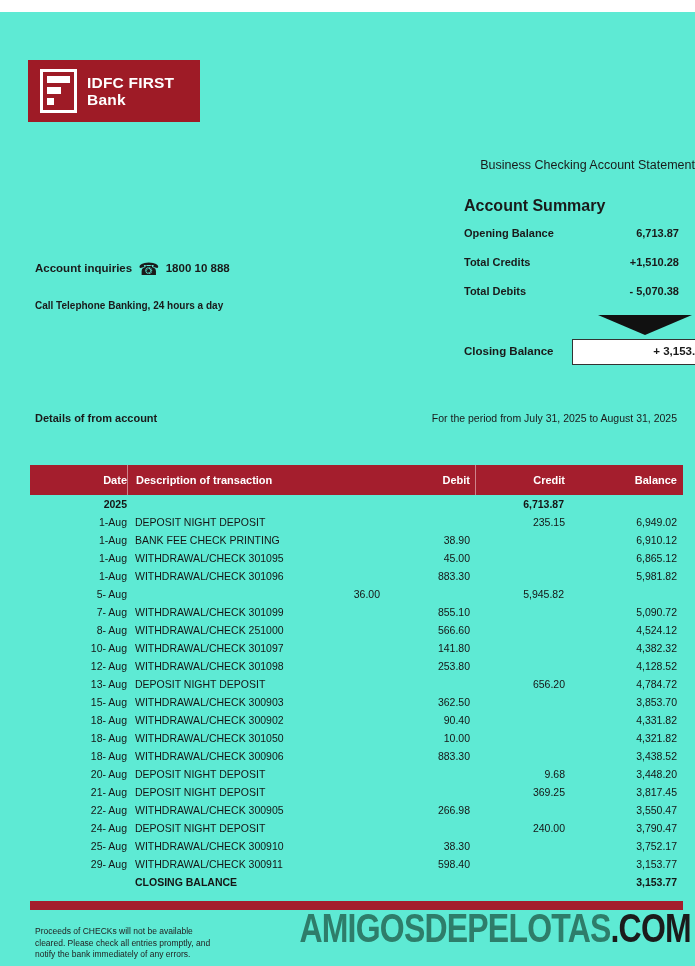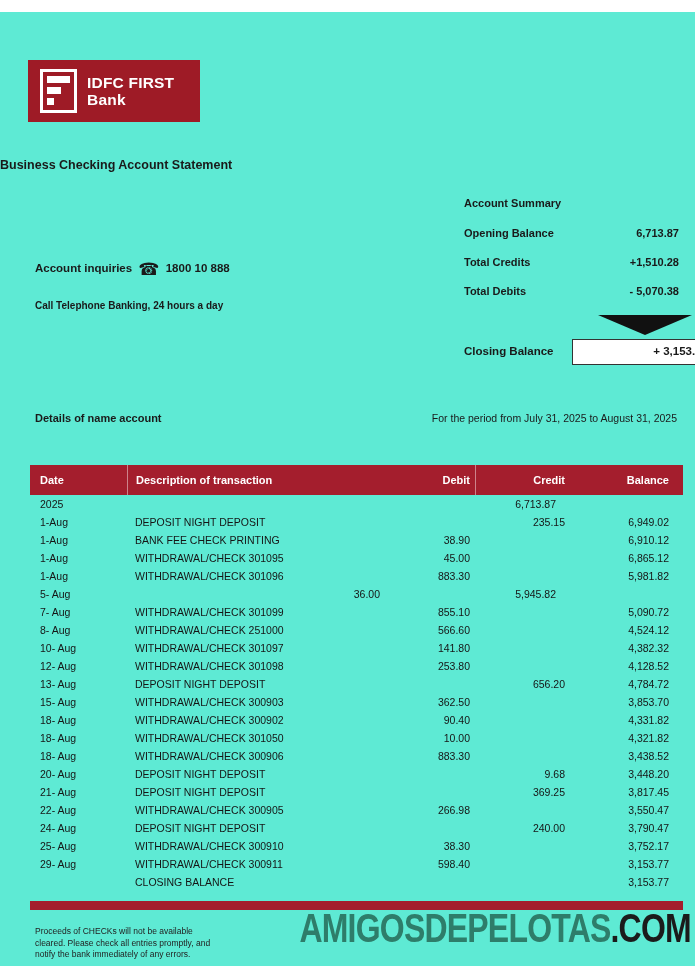--- a/index.html
+++ b/index.html
@@ -11,56 +11,56 @@
   .logo { position:absolute; left:28px; top:48px; width:172px; height:62px; background:#9E1B26;
           display:flex; align-items:center; padding-left:12px; }
   .logo-icon { width:37px; height:44px; border:3px solid #fff; padding:4px 4px; display:flex;
                flex-direction:column; justify-content:flex-start; gap:4px; flex:0 0 auto; }
   .logo-icon .bar1 { height:7px; width:100%; background:#fff; }
   .logo-icon .bar2 { height:7px; width:62%; background:#fff; }
   .logo-icon .bar3 { height:7px; width:7px; background:#fff; }
   .logo-text { color:#fff; font-weight:bold; font-size:15.5px; line-height:17px; margin-left:10px; letter-spacing:0.2px; }
 
   
-  .title { position:absolute; top:146px; left:0; width:100%; text-align:left; font-weight:bold; font-size:12.5px; }
+  .title { position:absolute; top:146px; left:0; width:100%; text-align:right; font-weight:normal; font-size:12.5px; }
 
   
   .company { position:absolute; left:35px; top:178px; font-weight:bold; font-size:11px; line-height:15px; }
   .inquiries { position:absolute; left:35px; top:247px; font-weight:bold; font-size:11.5px; }
   .phone-glyph { font-size:17px; vertical-align:-3px; padding:0 3px; }
   .telebank { position:absolute; left:35px; top:288px; font-weight:bold; font-size:10px; }
 
   
-  .summary-heading { position:absolute; left:464px; top:185px; font-weight:bold; font-size:11px; }
+  .summary-heading { position:absolute; left:464px; top:185px; font-weight:bold; font-size:16px; }
   .summary-rows { position:absolute; left:464px; top:215px; width:215px; }
   .summary-row { display:flex; justify-content:space-between; font-weight:bold; font-size:11px; margin-bottom:17px; }
   .triangle-down { position:absolute; left:598px; top:303px; width:0; height:0;
                    border-left:47px solid transparent; border-right:47px solid transparent; border-top:20px solid #111; }
   .closing-label { position:absolute; left:464px; top:333px; font-weight:bold; font-size:11.5px; }
   .closing-box { position:absolute; left:572px; top:327px; width:145px; height:26px; border:1.5px solid #333;
                  font-weight:bold; font-size:11.5px; text-align:right; line-height:23px; padding-right:8px; background:#fff; }
 
   
   .details-heading { position:absolute; left:35px; top:400px; font-weight:bold; font-size:11px; }
   .period { position:absolute; right:18px; top:400px; font-size:10.5px; }
 
   
   .txn-table { position:absolute; left:30px; top:453px; width:653px; }
   .grid-row { display:grid; grid-template-columns:97px 258px 90px 95px 113px; align-items:center; }
   .thead { background:#A41E2D; color:#fff; height:30px; font-weight:bold; font-size:11px; }
   .thead .c-desc { border-left:1px solid rgba(255,255,255,0.45); align-self:stretch; display:flex; align-items:center; }
   .thead .c-credit { border-left:1px solid rgba(255,255,255,0.45); align-self:stretch; display:flex; align-items:center; justify-content:flex-end; }
-  .c-date { padding-left:10px; text-align:left; }
+  .c-date { padding-left:10px; text-align:right; }
   .c-desc { padding-left:8px; text-align:left; }
   .c-debit, .c-credit, .c-balance { text-align:right; }
   .c-debit { padding-right:5px; }
   .c-credit { padding-right:5px; }
-  .c-balance { padding-right:14px; }
+  .c-balance { padding-right:6px; }
   .tbody .grid-row { height:18px; font-size:10.5px; color:#151515; }
-  .tbody .grid-row.bold-row { font-weight:normal; }
+  .tbody .grid-row.bold-row { font-weight:bold; }
   .table-bottom-bar { margin-top:10px; height:9px; background:#A41E2D; }
 
   
   .footnote { position:absolute; left:35px; top:914px; font-size:8.5px; line-height:11.5px; color:#222; }
   .watermark { position:absolute; right:4px; top:894px; font-size:41px; font-weight:bold; letter-spacing:-1px;
                white-space:nowrap; transform:scaleX(0.78); transform-origin:right center; line-height:1.1; }
   .wm-main { color:#2E7D6A; }
   .wm-suffix { color:#1b1b1b; }
 </style>
 </head>
@@ -101,21 +101,21 @@
     </div>
     <div class="summary-row">
       <span>Total Debits</span>
       <span>- 5,070.38</span>
     </div>
   </div>
   <div class="triangle-down"></div>
   <div class="closing-label">Closing Balance</div>
   <div class="closing-box">+ 3,153.77</div>
 
-  <div class="details-heading">Details of name account</div>
+  <div class="details-heading">Details of from account</div>
   <div class="period">For the period from July 31, 2025 to August 31, 2025</div>
 
   <div class="txn-table">
     <div class="grid-row thead">
       <div class="c-date">Date</div>
       <div class="c-desc">Description of transaction</div>
       <div class="c-debit">Debit</div>
       <div class="c-credit">Credit</div>
       <div class="c-balance">Balance</div>
     </div>

